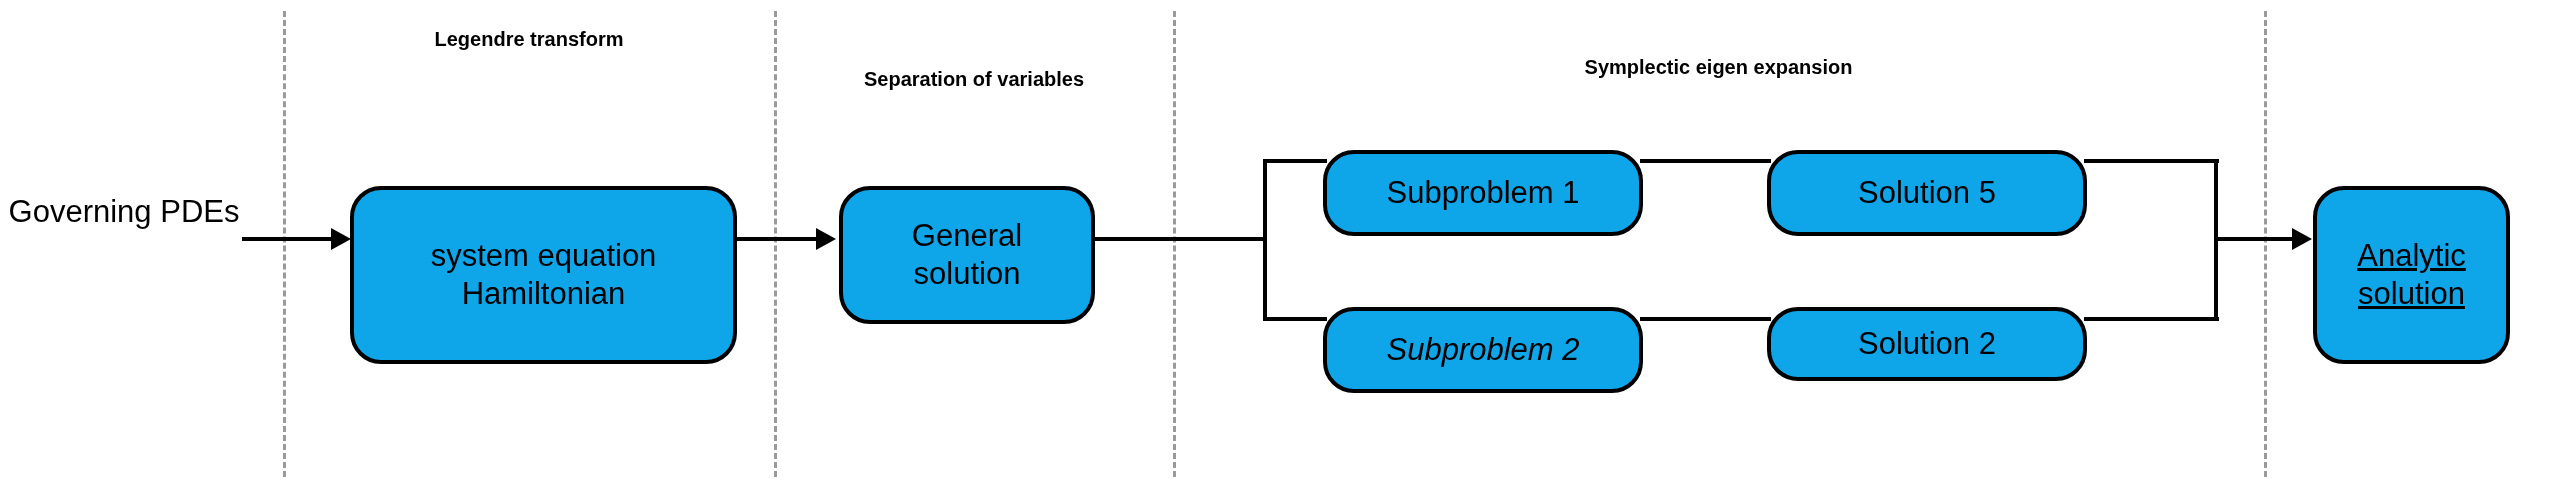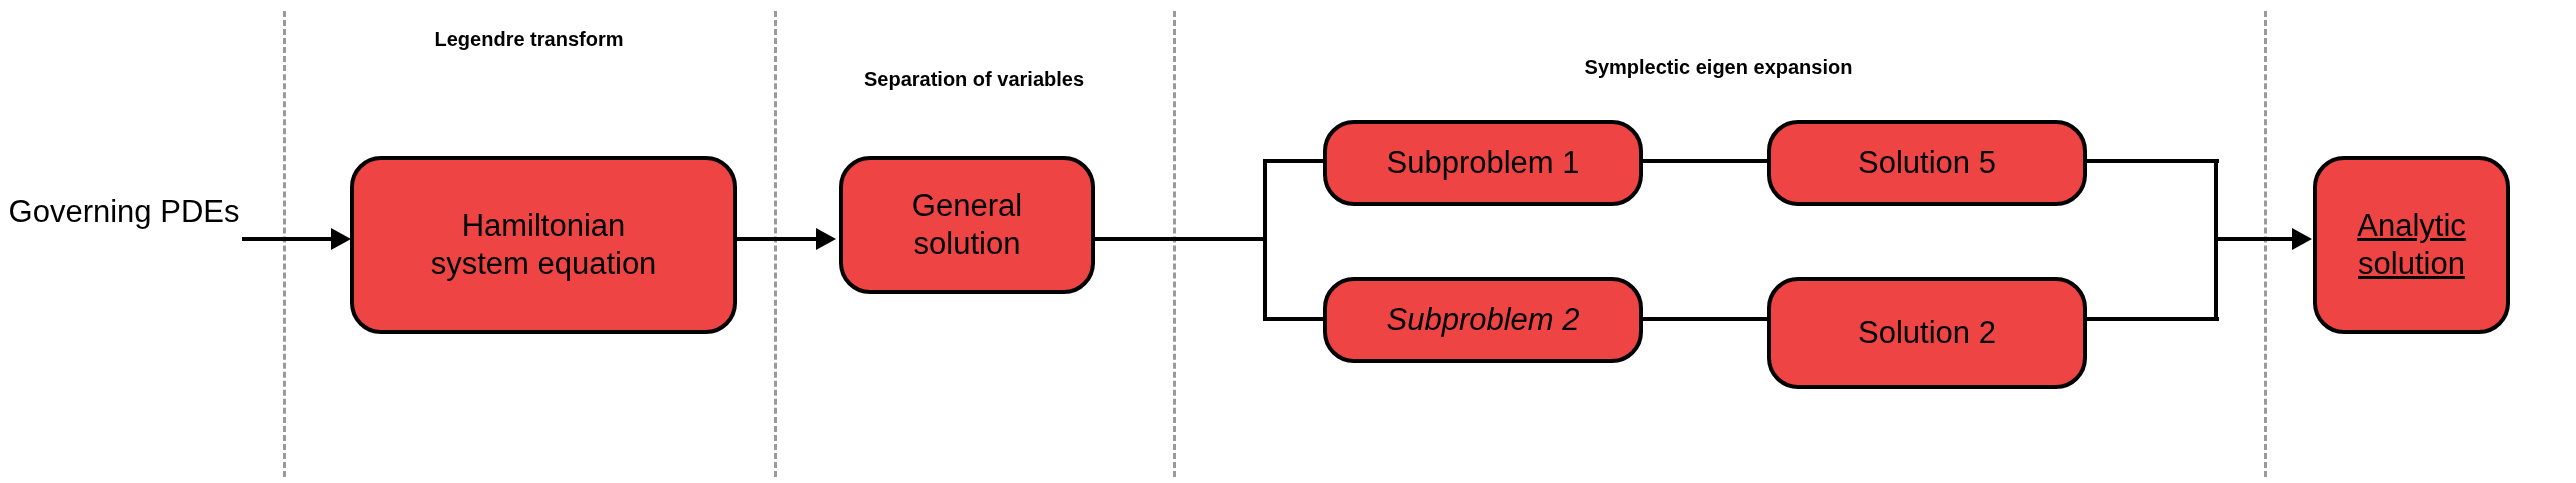--- a/index.html
+++ b/index.html
@@ -33,29 +33,30 @@
     line-height:1.05;
     white-space:nowrap;
   }
 
   
   .node{
     position:absolute;
     box-sizing:border-box;
     border:4.2px solid #000000;
     border-radius:31px;
-    background:#ef4444;
+    background:#0ea5e9;
     display:flex;
     align-items:center;
     justify-content:center;
     text-align:center;
     font-size:31px;
     color:#000000;
     line-height:1.22;
     z-index:4;
+    margin-top:30px;
   }
   .node .label{display:block;}
 
   
   .plain-text{
     position:absolute;
     text-align:center;
     font-size:31px;
     color:#000000;
     line-height:1.22;
@@ -105,22 +106,22 @@
   <div class="plain-text" style="left:6px; top:193px; width:236px;">
     <span class="label">Governing</span>
     <span class="label">PDEs</span>
   </div>
 
   <div class="hline" style="left:242px; top:237px; width:91px;"></div>
   <div class="arrowhead" style="left:331px; top:228px;"></div>
 
   <div class="node" style="left:350px; top:156px; width:387px; height:178px;">
     <div>
+      <span class="label">system equation</span>
       <span class="label">Hamiltonian</span>
-      <span class="label">system equation</span>
     </div>
   </div>
 
   <div class="hline" style="left:737px; top:237px; width:80px;"></div>
   <div class="arrowhead" style="left:816px; top:228px;"></div>
 
   <div class="node" style="left:839px; top:156px; width:256px; height:138px;">
     <div>
       <span class="label">General</span>
       <span class="label">solution</span>
@@ -140,21 +141,21 @@
     <span class="label">Subproblem 2</span>
   </div>
 
   <div class="hline" style="left:1640px; top:159px; width:131px;"></div>
   <div class="hline" style="left:1640px; top:317px; width:131px;"></div>
 
   <div class="node" style="left:1767px; top:120px; width:320px; height:86px;">
     <span class="label">Solution 5</span>
   </div>
 
-  <div class="node" style="left:1767px; top:277px; width:320px; height:112px;">
+  <div class="node" style="left:1767px; top:277px; width:320px; height:74px;">
     <span class="label">Solution 2</span>
   </div>
 
   <div class="hline" style="left:2084px; top:159px; width:135px;"></div>
   <div class="hline" style="left:2084px; top:317px; width:135px;"></div>
   <div class="vline" style="left:2214px; top:159px; height:162px;"></div>
   <div class="hline" style="left:2214px; top:237px; width:80px;"></div>
   <div class="arrowhead" style="left:2292px; top:228px;"></div>
 
   <div class="node" style="left:2313px; top:156px; width:197px; height:178px;text-decoration:underline;">

